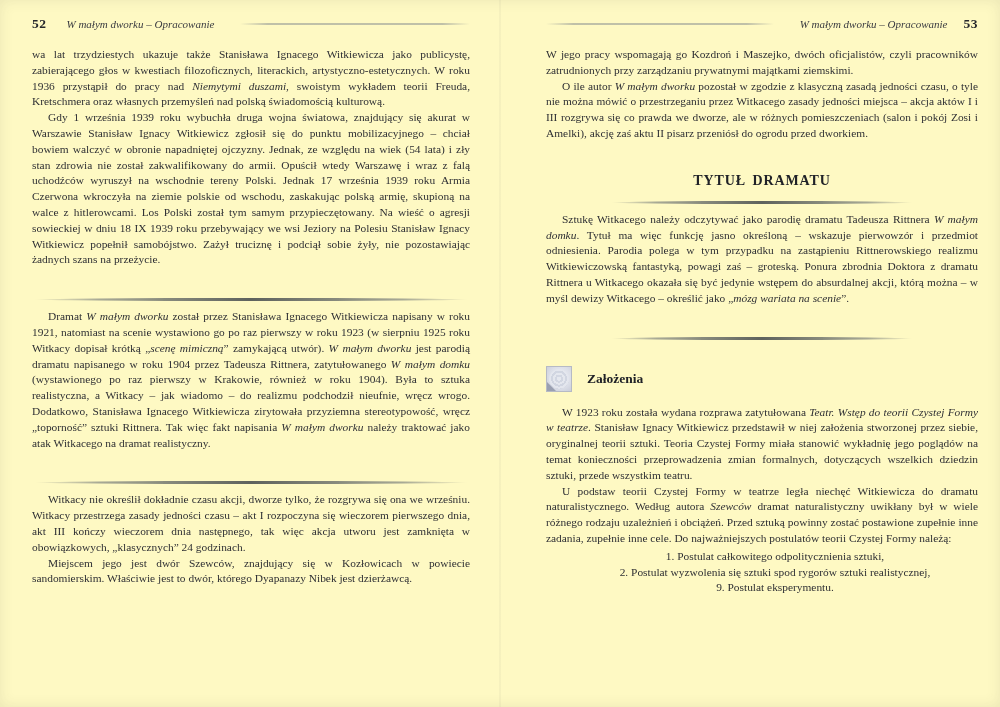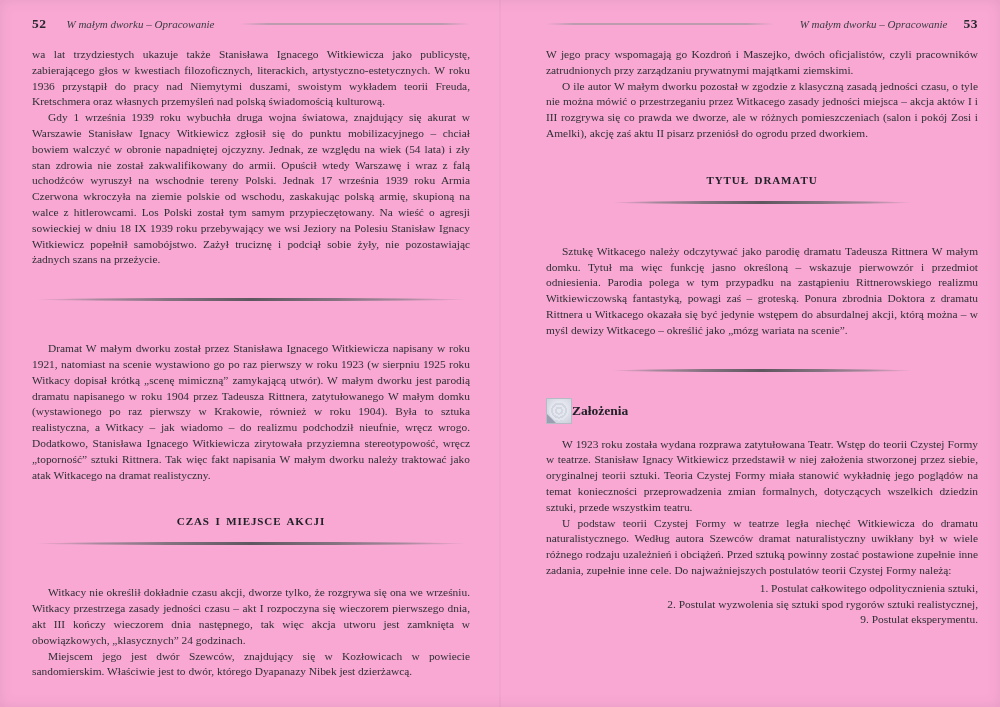--- a/index.html
+++ b/index.html
@@ -1,18 +1,18 @@
 <!DOCTYPE html>
 <html lang="pl"><head>
 <meta charset="utf-8">
 <style>
   html,body{margin:0;padding:0;background:#e9eae7;}
   .spread{
     width:1000px;height:707px;position:relative;display:flex;
-    background:#f9a8d4;overflow:hidden;
+    background:#fef9c3;overflow:hidden;
     font-family:"Liberation Serif","DejaVu Serif",serif;
     color:#2e2f33;
     box-shadow:inset 0 0 14px rgba(60,60,60,.10);
   }
   .gutter{
     position:absolute;left:499px;top:0;width:2px;height:707px;
     background:linear-gradient(90deg,rgba(0,0,0,0) 0%,rgba(90,90,90,.10) 50%,rgba(0,0,0,0) 100%);
     pointer-events:none;
   }
   .page{box-sizing:border-box;width:500px;height:707px;padding-top:16px;}
@@ -27,50 +27,50 @@
   .page-right .runtitle{margin-right:16px;}
   .headrule{flex:1;height:2px;border-radius:1px;
     background:linear-gradient(90deg,rgba(140,146,146,0) 0%,rgba(140,146,146,.55) 12%,rgba(140,146,146,.55) 88%,rgba(140,146,146,0) 100%);}
   .page-left .headrule{margin-left:26px;}
   .page-right .headrule{margin-right:26px;}
 
   
   p{margin:0;font-size:11.4px;line-height:15.8px;text-align:justify;}
   .indent{text-indent:16px;}
   .mt-first{margin-top:15px;}
-  .st-i{}
+  .st-i{font-style:italic;}
   .st-b{font-weight:normal;}
   .st-bi{font-weight:bold;font-style:italic;}
 
   
   .sect{margin-top:30px;text-align:center;}
   .sect h2{
-    margin:12px;font-size:11px;font-weight:bold;letter-spacing:.9px;word-spacing:2px;
+    margin:12px;font-size:14px;font-weight:bold;letter-spacing:.9px;word-spacing:2px;
     color:#202227;line-height:17px;
   }
   .hrule{height:3px;margin:6px auto 0;border-radius:50%;
     background:linear-gradient(90deg,rgba(110,116,118,0) 0%,rgba(110,116,118,.6) 15%,rgba(66,72,75,.85) 50%,rgba(110,116,118,.6) 85%,rgba(110,116,118,0) 100%);}
   .hrule.w-full{width:99%;}
   .hrule.w-mid{width:70%;}
-  .after-sect{margin-top:40px;}
+  .after-sect{margin-top:8px;}
 
   
-  .subhead{display:flex;align-items:center;margin-top:26px;}
+  .subhead{display:flex;align-items:center;gap:15px;margin-top:26px;}
   .subhead .label{font-weight:bold;font-size:13.5px;color:#202227;}
   .ornament{width:24px;height:24px;flex:0 0 24px;position:relative;
     border:1px solid #b6bac5;
     background:radial-gradient(circle at 55% 42%,#f0f1f6 0%,#dcdfe8 55%,#c6cad7 100%);}
   .ornament::after{content:"";position:absolute;inset:2px;border-radius:50%;
     background:repeating-radial-gradient(circle at 50% 48%,#e4e7ee 0 2px,#ced3df 2px 4px);opacity:.85;}
   .ornament::before{content:"";position:absolute;left:0;bottom:0;width:0;height:0;z-index:1;
     border-left:9px solid #9aa0b1;border-top:9px solid transparent;}
 
   
   .postulaty{margin-top:2px;}
-  .postulaty p{text-align:right;padding-left:26px;}
+  .postulaty p{text-align:center;padding-left:26px;}
 </style>
 </head>
 <body>
 
 <div class="spread">
   <div class="gutter"></div>
 
   <div class="page page-left">
     <div class="runhead">
       <span class="pagenum">52</span>
@@ -80,21 +80,20 @@
 
     <p class="mt-first"><span>wa lat trzydziestych ukazuje także Stanisława Ignacego Witkiewicza jako publicystę, zabierającego głos w kwestiach filozoficznych, literackich, artystyczno-estetycznych. W roku 1936 przystąpił do pracy nad </span><span class="st-i">Niemytymi duszami</span><span>, swoistym wykładem teorii Freuda, Kretschmera oraz własnych przemyśleń nad polską świadomością kulturową.</span></p>
     <p class="indent"><span>Gdy 1 września 1939 roku wybuchła druga wojna światowa, znajdujący się akurat w Warszawie Stanisław Ignacy Witkiewicz zgłosił się do punktu mobilizacyjnego – chciał bowiem walczyć w obronie napadniętej ojczyzny. Jednak, ze względu na wiek (54 lata) i zły stan zdrowia nie został zakwalifikowany do armii. Opuścił wtedy Warszawę i wraz z falą uchodźców wyruszył na wschodnie tereny Polski. Jednak 17 września 1939 roku Armia Czerwona wkroczyła na ziemie polskie od wschodu, zaskakując polską armię, skupioną na walce z hitlerowcami. Los Polski został tym samym przypieczętowany. Na wieść o agresji sowieckiej w dniu </span><span class="st-b">18 IX 1939 roku</span><span> przebywający we wsi Jeziory na Polesiu Stanisław Ignacy Witkiewicz popełnił samobójstwo. Zażył truciznę i podciął sobie żyły, nie pozostawiając żadnych szans na przeżycie.</span></p>
 
     <div class="sect">
       <div class="hrule w-full"></div>
     </div>
     <p class="indent after-sect"><span>Dramat </span><span class="st-i">W małym dworku</span><span> został przez Stanisława Ignacego Witkiewicza napisany w roku 1921, natomiast na scenie wystawiono go po raz pierwszy w roku 1923 (w sierpniu 1925 roku Witkacy dopisał krótką „</span><span class="st-i">scenę mimiczną</span><span>” zamykającą utwór). </span><span class="st-i">W małym dworku</span><span> jest parodią dramatu napisanego w roku 1904 przez Tadeusza Rittnera, zatytułowanego </span><span class="st-i">W małym domku</span><span> (wystawionego po raz pierwszy w Krakowie, również w roku 1904). Była to sztuka realistyczna, a Witkacy – jak wiadomo – do realizmu podchodził nieufnie, wręcz wrogo. Dodatkowo, Stanisława Ignacego Witkiewicza zirytowała przyziemna stereotypowość, wręcz „toporność” sztuki Rittnera. Tak więc fakt napisania </span><span class="st-i">W małym dworku</span><span> należy traktować jako atak Witkacego na dramat realistyczny.</span></p>
 
     <div class="sect">
-      <h2><span>CZAS I MIEJSCE AKCJI</span></h2>
       <div class="hrule w-full"></div>
     </div>
     <p class="indent after-sect"><span>Witkacy nie określił dokładnie czasu akcji, dworze tylko, że rozgrywa się ona </span><span class="st-b">we wrześniu.</span><span> Witkacy przestrzega zasady jedności czasu – akt I rozpoczyna się wieczorem pierwszego dnia, akt III kończy wieczorem dnia następnego, tak więc akcja utworu jest zamknięta w obowiązkowych, „klasycznych” 24 godzinach.</span></p>
     <p class="indent"><span>Miejscem jego jest </span><span class="st-b">dwór Szewców,</span><span> znajdujący się w Kozłowicach w powiecie sandomierskim. Właściwie jest to dwór, którego Dyapanazy Nibek jest dzierżawcą.</span></p>
   </div>
 
   <div class="page page-right">
     <div class="runhead">
       <span class="headrule"></span>
       <span class="runtitle">W małym dworku – Opracowanie</span>

